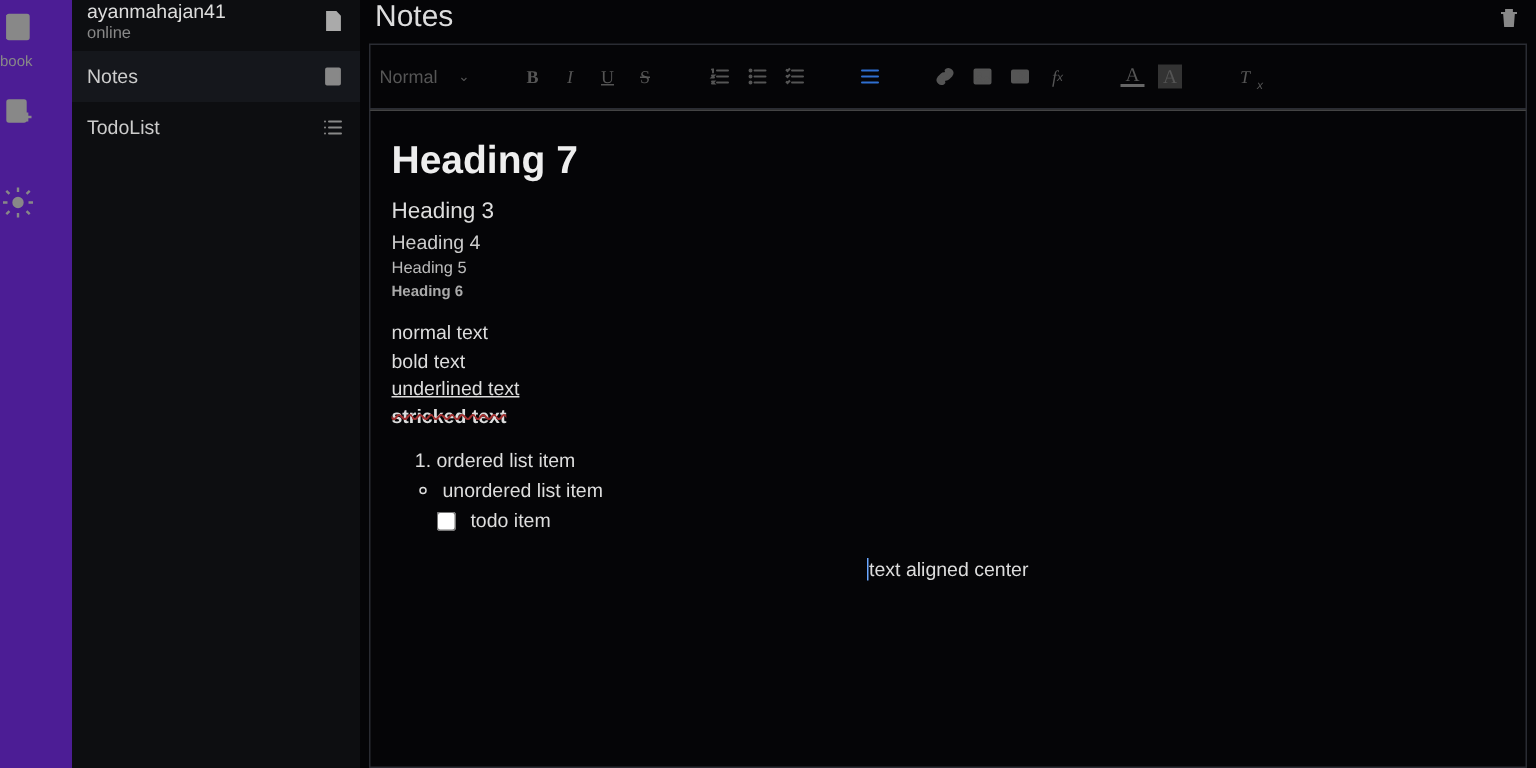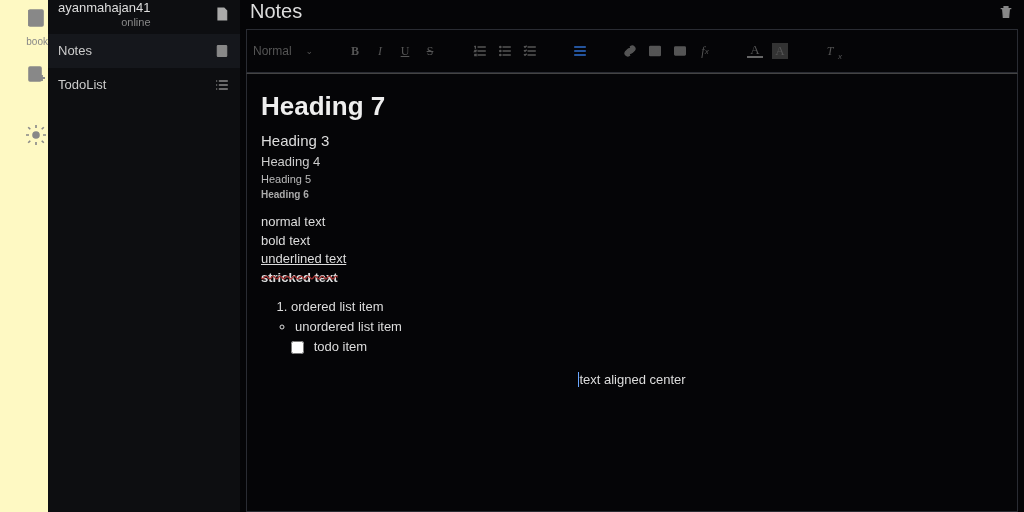--- a/index.html
+++ b/index.html
@@ -1,23 +1,23 @@
 <!DOCTYPE html>
 <html><head>
 <meta charset="utf-8">
 <style>
   * { margin:0; padding:0; box-sizing:border-box; font-family:-apple-system,BlinkMacSystemFont,"Segoe UI",Arial,sans-serif; }
   body { background:#000; color:#ccc; width:1024px; height:512px; overflow:hidden; display:flex; }
   
-  .rail { width:48px; background:#fef9c3; display:flex; flex-direction:column; align-items:flex-end; padding-top:6px; gap:4px; }
+  .rail { width:48px; background:#4c1d95; display:flex; flex-direction:column; align-items:flex-start; padding-top:6px; gap:4px; }
   .rail-ico { width:24px; height:24px; display:flex; align-items:center; justify-content:center; color:#888; cursor:pointer; }
   .rail-label { font-size:10px; color:#888; margin-bottom:12px; margin-top:2px; }
   
   .sidebar { width:192px; background:#0d0e11; display:flex; flex-direction:column; }
-  .sb-header { display:flex; align-items:center; justify-content:space-between; padding:0 10px 6px 10px;text-align:right; }
+  .sb-header { display:flex; align-items:center; justify-content:space-between; padding:0 10px 6px 10px; }
   .sb-user { font-size:13px; color:#ddd; line-height:1.2; }
   .sb-status { font-size:11px; color:#888; }
   .sb-item { display:flex; align-items:center; justify-content:space-between; padding:9px 10px; font-size:13px; color:#ccc; cursor:pointer; }
   .sb-item.active { background:#15171c; }
   .sb-ico { width:16px; height:16px; color:#888; }
   
   .main { flex:1; background:#050507; display:flex; flex-direction:column; }
   .m-header { display:flex; align-items:center; justify-content:space-between; padding:0 10px 4px 10px; }
   .m-title { font-size:20px; color:#ddd; }
   .m-trash { color:#888; cursor:pointer; }

